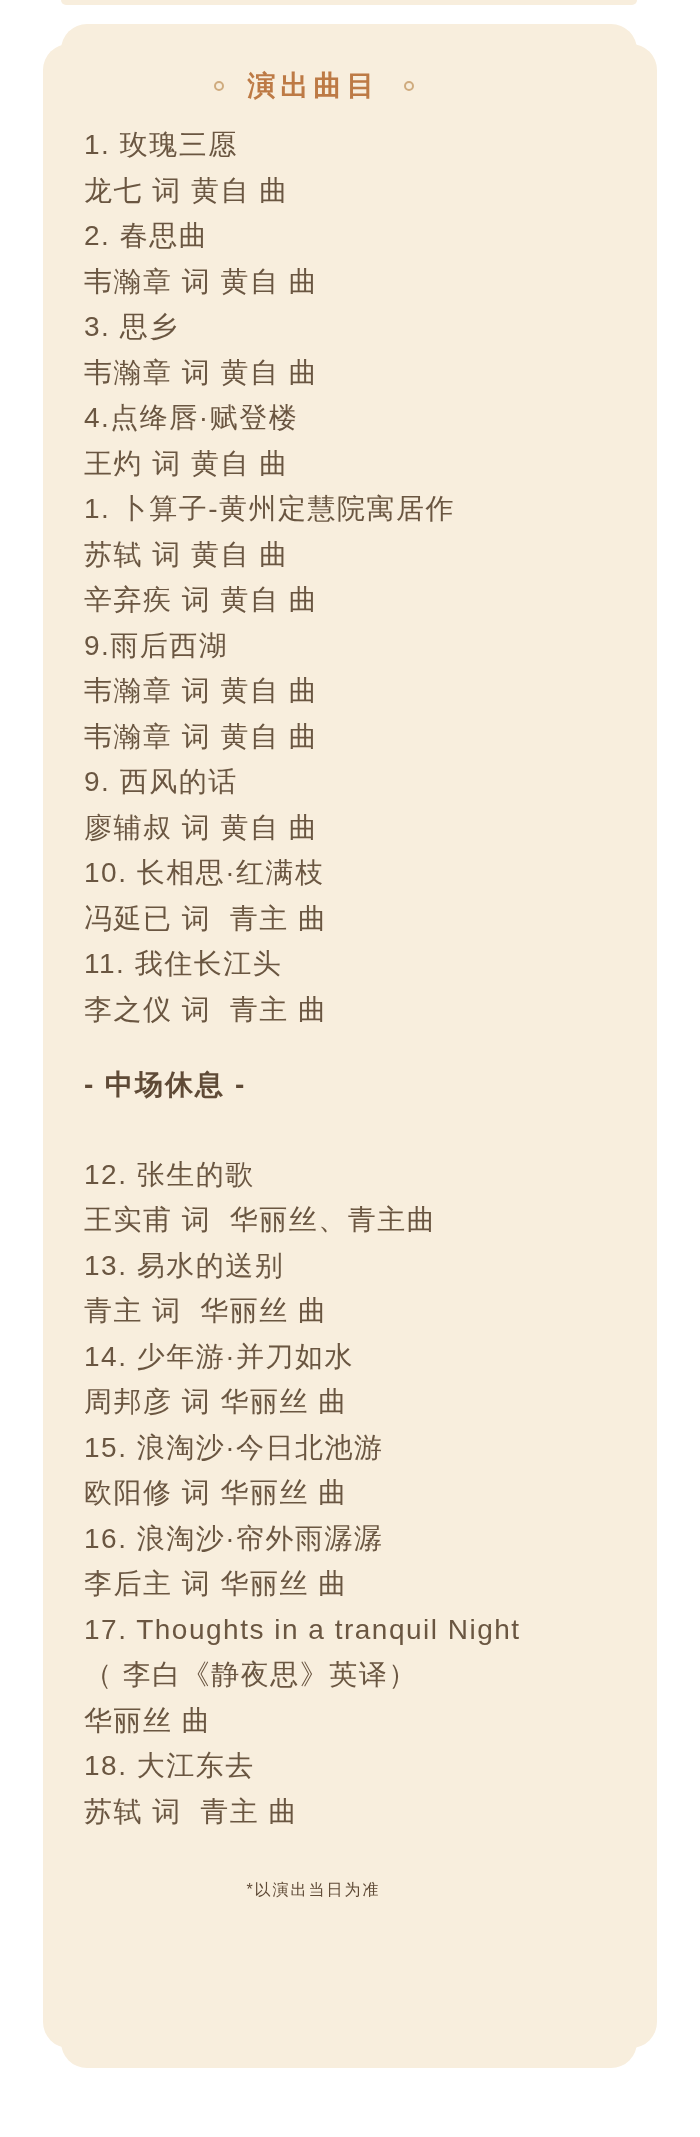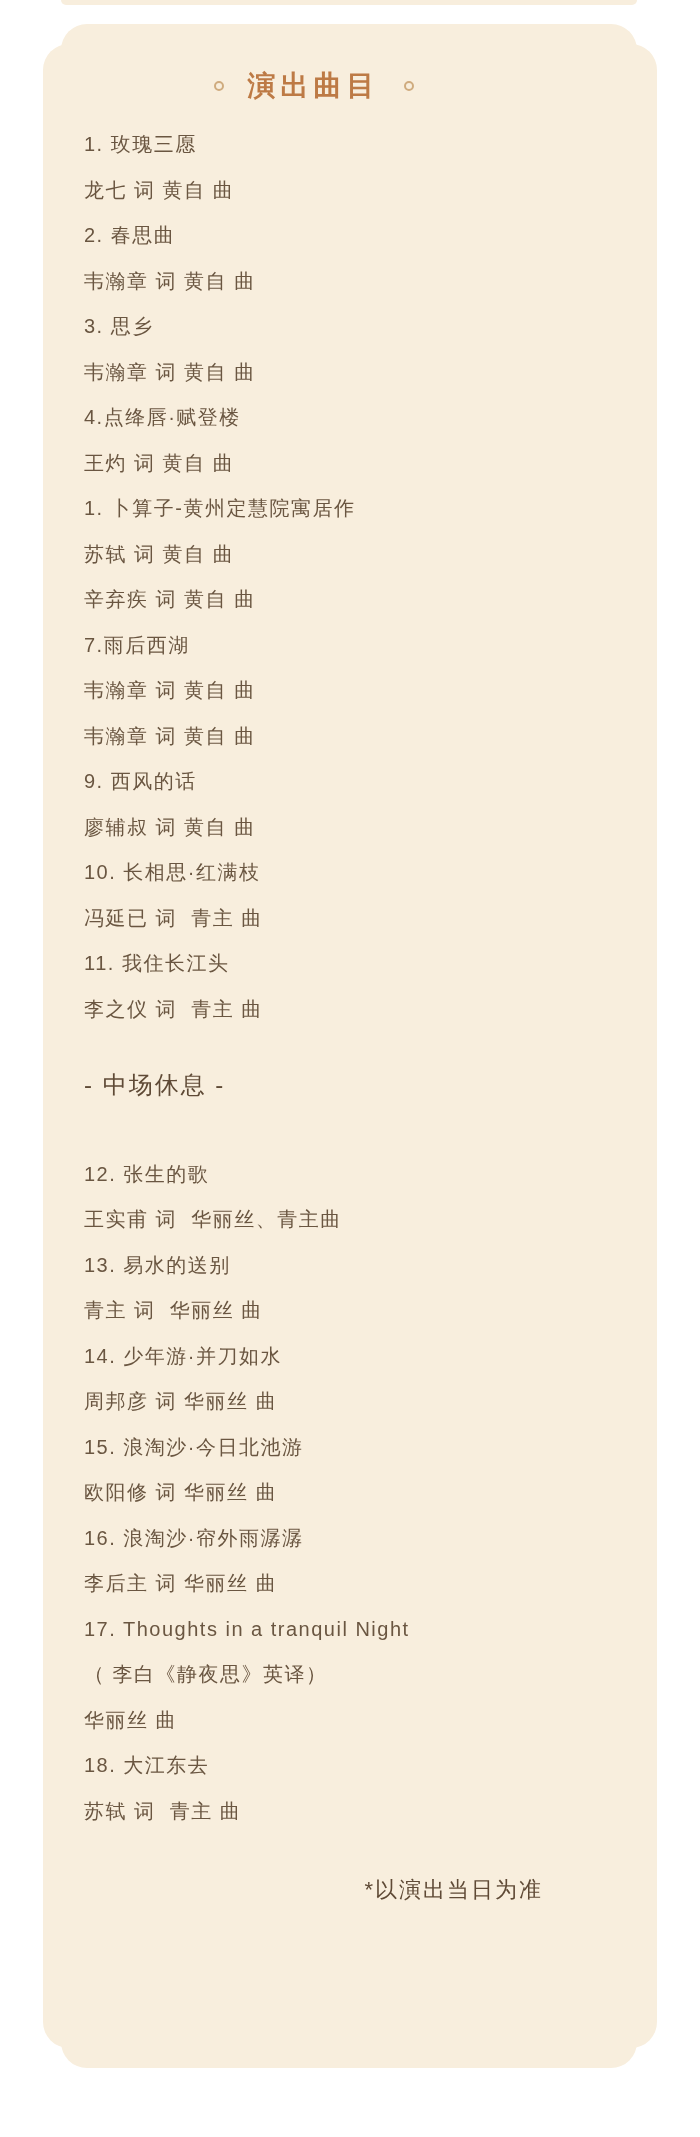--- a/index.html
+++ b/index.html
@@ -69,43 +69,43 @@
   }
   .ring {
     width: 10px; height: 10px;
     border: 2.5px solid var(--ring-color);
     border-radius: 50%;
     flex: 0 0 auto;
   }
 
   .list { margin-top: 14px; }
   .line {
-    font-size: 20px;
+    font-size: 28px;
     line-height: 45.5px;
     letter-spacing: 1.5px;
     color: var(--text-color);
     white-space: pre;
   }
   .intermission {
     margin-top: 30px;
-    font-size: 24px;
+    font-size: 28px;
     line-height: 45.5px;
     letter-spacing: 2px;
-    font-weight: normal;
+    font-weight: bold;
     color: var(--strong-color);
     white-space: pre;
   }
   .list2 { margin-top: 44px; }
   .footnote {
     margin-top: 33px;
-    font-size: 22px;
+    font-size: 16px;
     line-height: 45px;
     letter-spacing: 2px;
     color: var(--strong-color);
-    text-align: right;
+    text-align: center;
     white-space: pre;
   }
 </style>
 </head>
 <body>
 
 <div class="canvas">
   <div class="top-strip"></div>
   <div class="card-back"></div>
   <div class="card-front"></div>
@@ -122,21 +122,21 @@
         <div class="line">龙七 词 黄自 曲</div>
         <div class="line">2. 春思曲</div>
         <div class="line">韦瀚章 词 黄自 曲</div>
         <div class="line">3. 思乡</div>
         <div class="line">韦瀚章 词 黄自 曲</div>
         <div class="line">4.点绛唇·赋登楼</div>
         <div class="line">王灼 词 黄自 曲</div>
         <div class="line">1. 卜算子-黄州定慧院寓居作</div>
         <div class="line">苏轼 词 黄自 曲</div>
         <div class="line">辛弃疾 词 黄自 曲</div>
-        <div class="line">7.雨后西湖</div>
+        <div class="line">9.雨后西湖</div>
         <div class="line">韦瀚章 词 黄自 曲</div>
         <div class="line">韦瀚章 词 黄自 曲</div>
         <div class="line">9. 西风的话</div>
         <div class="line">廖辅叔 词 黄自 曲</div>
         <div class="line">10. 长相思·红满枝</div>
         <div class="line">冯延已 词  青主 曲</div>
         <div class="line">11. 我住长江头</div>
         <div class="line">李之仪 词  青主 曲</div>
       </div>
 

